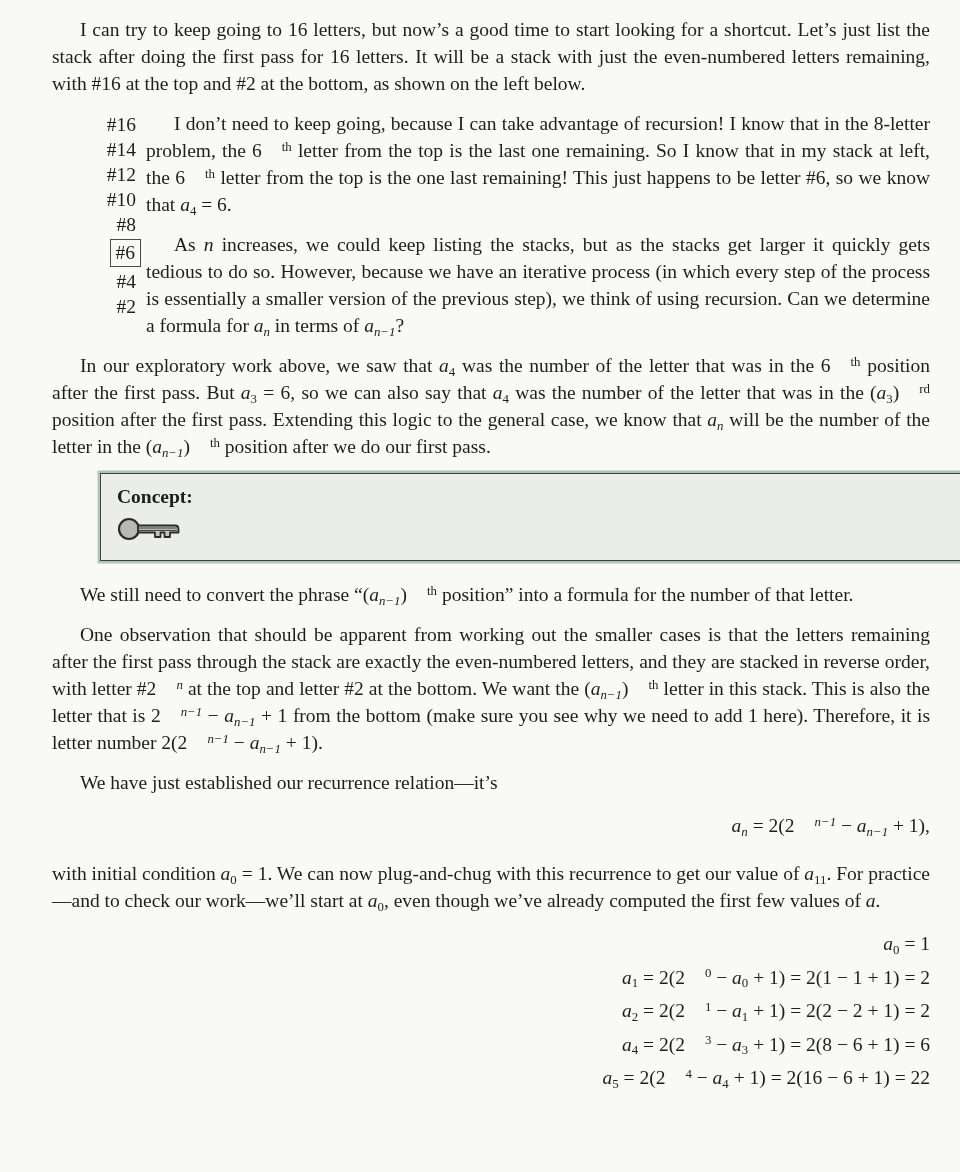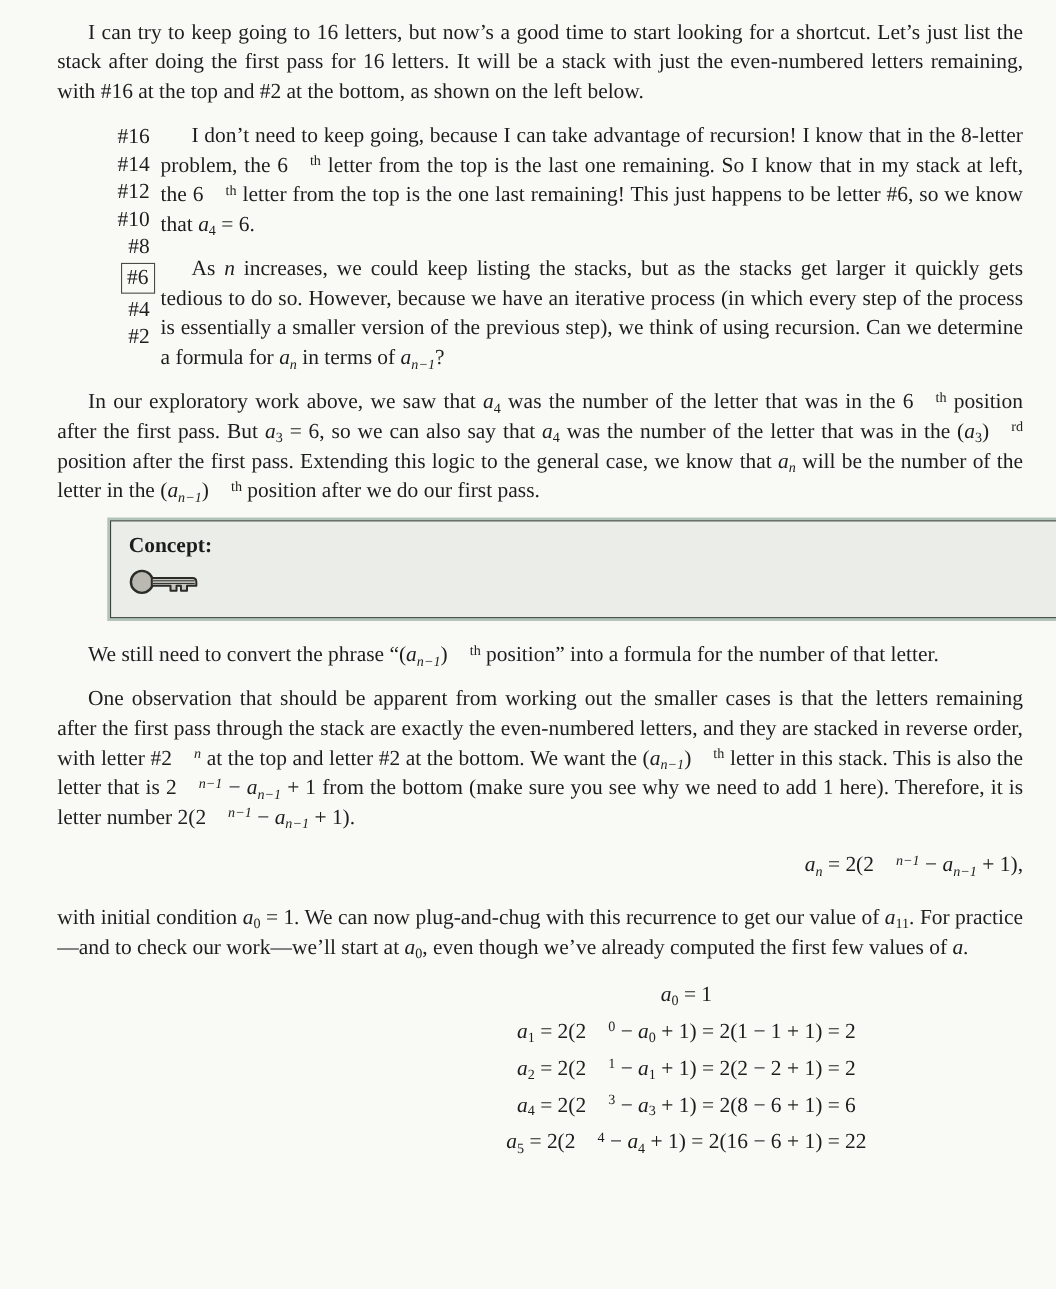--- a/index.html
+++ b/index.html
@@ -45,21 +45,21 @@
     box-shadow:0 0 0 2.5px #b2c4b9;
     padding:9px 14px 9px 16px;
     display:flex;
     gap:12px;
   }
   .concept-left{flex:none;width:94px;}
   .concept-label{font-weight:bold;}
   .concept-key{margin-top:6px;}
   .concept-text{flex:1;text-align:justify;line-height:27px;}
   .display-eq{text-align:right;margin:16px 0 21px 0;}
-  .eq-block{margin:4px 0 0 266px;line-height:33.5px;text-align:center;}
+  .eq-block{margin:4px 0 0 266px;line-height:33.5px;text-align:right;}
   .eq-line{white-space:nowrap;}
 </style>
 </head>
 <body>
 
 <div class="page">
 
   <p class="indent">I can try to keep going to 16 letters, but now’s a good time to start looking for a shortcut.  Let’s just list the stack after doing the first pass for 16 letters.  It will be a stack with just the even-numbered letters remaining, with #16 at the top and #2 at the bottom, as shown on the left below.</p>
 
   <div class="row">
@@ -90,20 +90,21 @@
         <line x1="22" y1="12" x2="60" y2="12" stroke="#2b2b28" stroke-width="0.9"></line>
         <line x1="22" y1="14.4" x2="60" y2="14.4" stroke="#2b2b28" stroke-width="0.9"></line>
       </svg>
     </div>
   </div>
 
   <p class="indent"><span>We still need to convert the phrase “(</span><span style="font-style: italic;">a</span><sub style="font-style: italic;">n−1</sub><span>)</span><sup>th</sup><span> position” into a formula for the number of that letter.</span></p>
 
   <p class="indent"><span>One observation that should be apparent from working out the smaller cases is that the letters remaining after the first pass through the stack are exactly the even-numbered letters, and they are stacked in reverse order, with letter #2</span><sup style="font-style: italic;">n</sup><span> at the top and letter #2 at the bottom.  We want the (</span><span style="font-style: italic;">a</span><sub style="font-style: italic;">n−1</sub><span>)</span><sup>th</sup><span> letter in this stack.  This is also the letter that is 2</span><sup style="font-style: italic;">n−1</sup><span> − </span><span style="font-style: italic;">a</span><sub style="font-style: italic;">n−1</sub><span> + 1 from the bottom (make sure you see why we need to add 1 here).  Therefore, it is letter number 2(2</span><sup style="font-style: italic;">n−1</sup><span> − </span><span style="font-style: italic;">a</span><sub style="font-style: italic;">n−1</sub><span> + 1).</span></p>
 
+  <p class="indent">We have just established our recurrence relation—it’s</p>
 
   <div class="display-eq"><span style="font-style: italic;">a</span><sub style="font-style: italic;">n</sub><span> = 2(2</span><sup style="font-style: italic;">n−1</sup><span> − </span><span style="font-style: italic;">a</span><sub style="font-style: italic;">n−1</sub><span> + 1),</span></div>
 
   <p><span>with initial condition </span><span style="font-style: italic;">a</span><sub>0</sub><span> = 1.  We can now plug-and-chug with this recurrence to get our value of </span><span style="font-style: italic;">a</span><sub>11</sub><span>.  For practice—and to check our work—we’ll start at </span><span style="font-style: italic;">a</span><sub>0</sub><span>, even though we’ve already computed the first few values of </span><span style="font-style: italic;">a</span><span>.</span></p>
 
   <div class="eq-block">
     <div class="eq-line"><span style="font-style: italic;">a</span><sub>0</sub><span> = 1</span></div>
     <div class="eq-line"><span style="font-style: italic;">a</span><sub>1</sub><span> = 2(2</span><sup>0</sup><span> − </span><span style="font-style: italic;">a</span><sub>0</sub><span> + 1) = 2(1 − 1 + 1) = 2</span></div>
     <div class="eq-line"><span style="font-style: italic;">a</span><sub>2</sub><span> = 2(2</span><sup>1</sup><span> − </span><span style="font-style: italic;">a</span><sub>1</sub><span> + 1) = 2(2 − 2 + 1) = 2</span></div>
     <div class="eq-line"><span style="font-style: italic;">a</span><sub>4</sub><span> = 2(2</span><sup>3</sup><span> − </span><span style="font-style: italic;">a</span><sub>3</sub><span> + 1) = 2(8 − 6 + 1) = 6</span></div>

